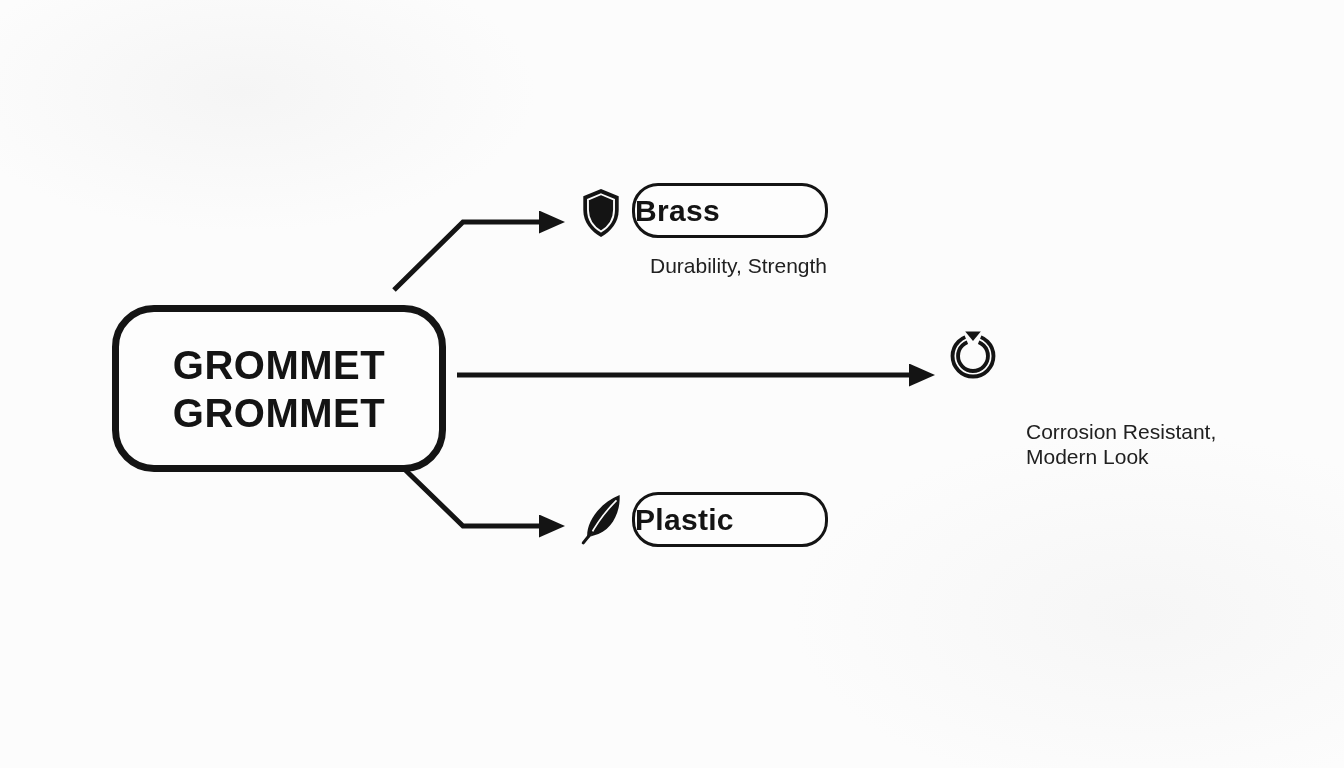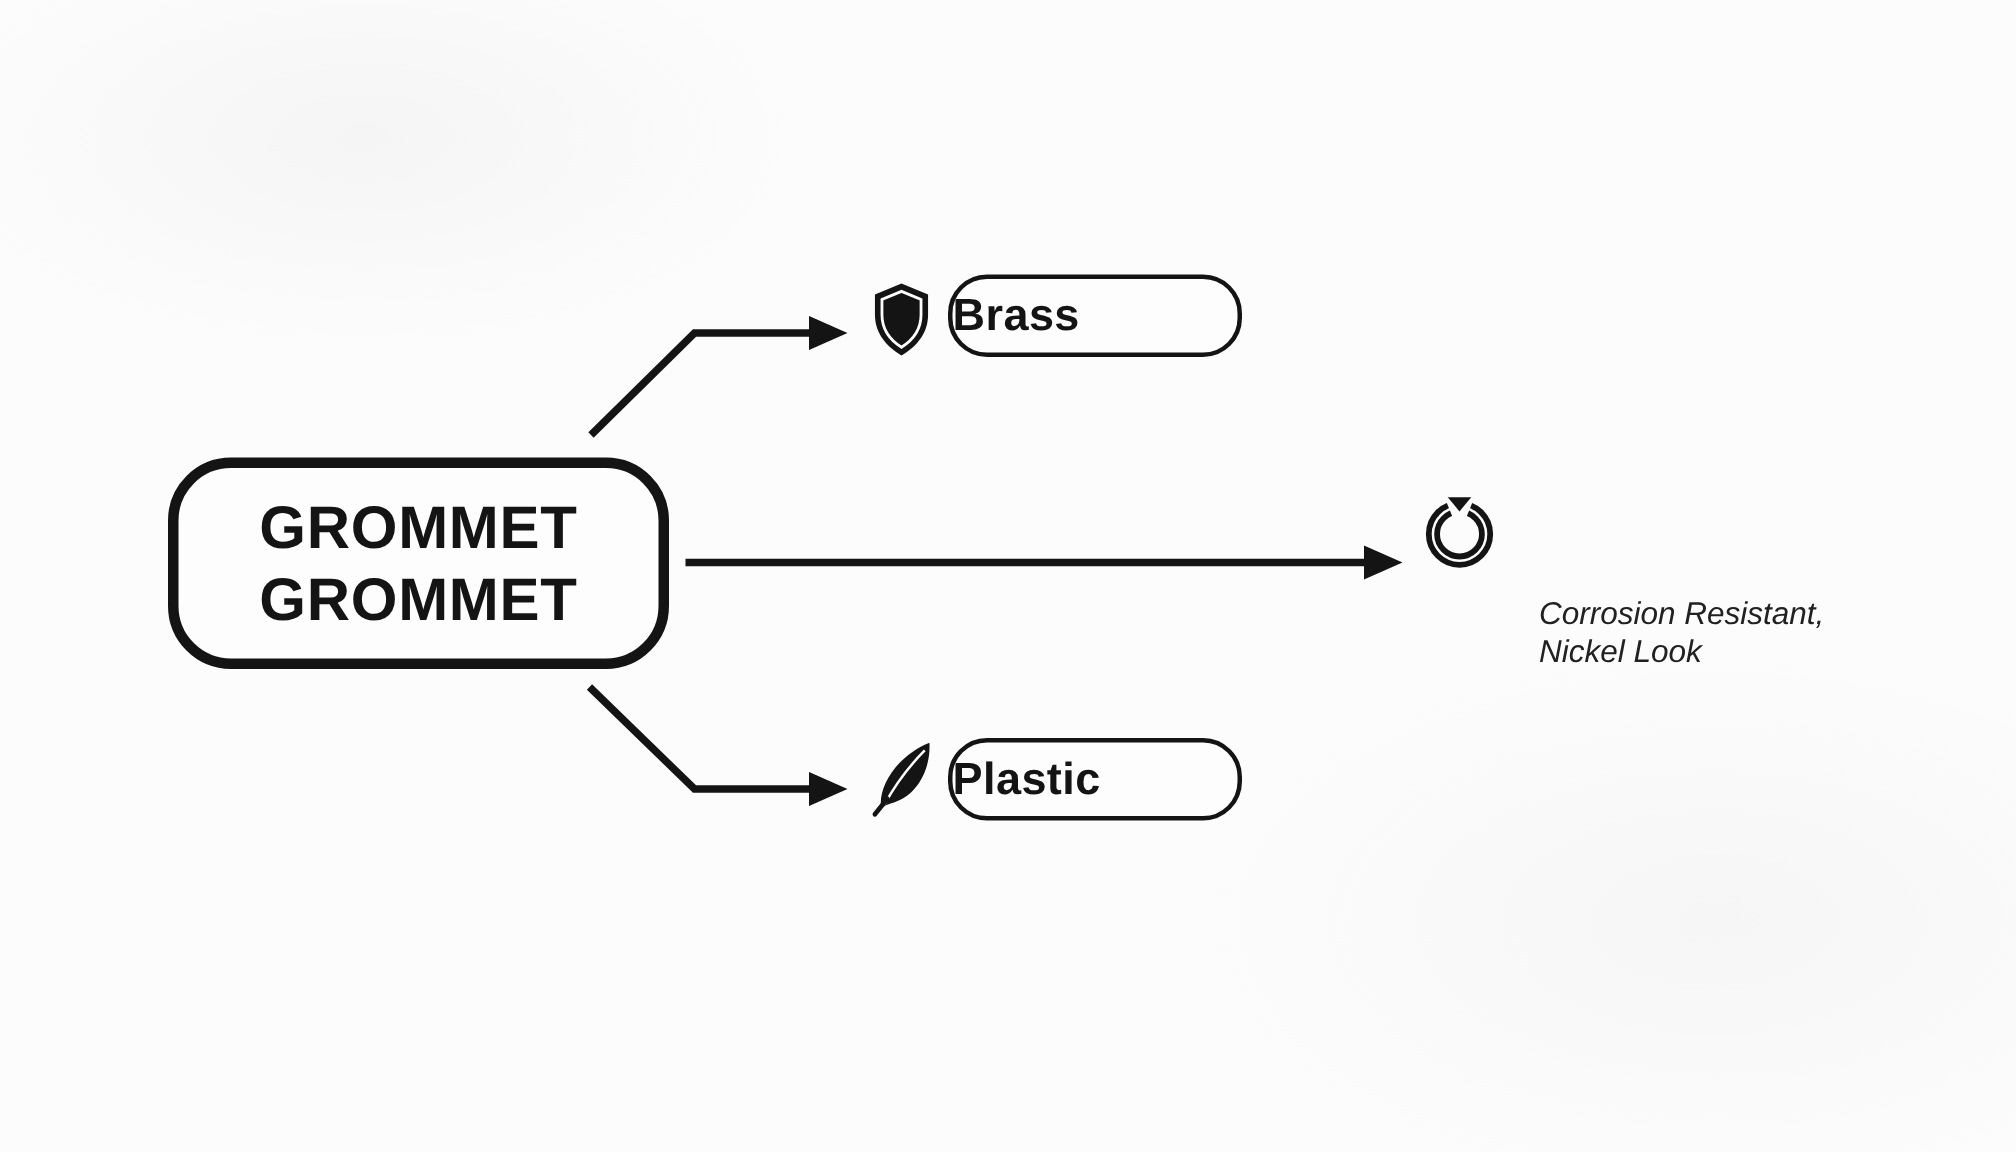--- a/index.html
+++ b/index.html
@@ -22,21 +22,21 @@
     position: absolute;
     inset: 0;
     width: 1344px;
     height: 768px;
   }
   .main-node {
     position: absolute;
     left: 112px;
     top: 305px;
     width: 334px;
-    height: 141px;
+    height: 167px;
     border: 7px solid #141414;
     border-radius: 42px;
     background: #fdfdfd;
     display: flex;
     flex-direction: column;
     align-items: center;
     justify-content: center;
   }
   .main-node .title-line {
     font-size: 40px;
@@ -71,21 +71,21 @@
     white-space: nowrap;
   }
   .node-icon {
     position: absolute;
   }
   
   #brass-box   { left: 632px; top: 183px; width: 196px; }
   #nickel-box  { left: 1007px; top: 328px; width: 197px; }
   #plastic-box { left: 632px; top: 492px; width: 196px; }
   #brass-caption   { left: 650px; top: 253px; }
-  #nickel-caption  { left: 1026px; top: 397px; font-style: italic; }
+  #nickel-caption  { left: 1026px; top: 419px; }
   #plastic-caption { left: 650px; top: 560px; }
   #brass-icon   { left: 579px; top: 188px; }
   #nickel-icon  { left: 948px; top: 330px; }
   #plastic-icon { left: 579px; top: 492px; }
 </style>
 </head>
 <body>
 
 <div class="canvas">
 
@@ -107,32 +107,35 @@
 
   <span class="node-icon" id="brass-icon">
     <svg width="44" height="50" viewBox="0 0 40 48">
       <path d="M20 1 L37 8 L37 21 C37 33 29.5 41.5 20 47 C10.5 41.5 3 33 3 21 L3 8 Z" fill="#141414"></path>
       <path d="M20 6 L32.5 11.2 L32.5 21 C32.5 30.5 26.8 37.5 20 41.8 C13.2 37.5 7.5 30.5 7.5 21 L7.5 11.2 Z" fill="none" stroke="#fcfcfc" stroke-width="1.8"></path>
     </svg>
   </span>
   <div class="option-box" id="brass-box">
     <span class="option-label">Brass</span>
   </div>
+  <div class="option-caption" id="brass-caption">
+    <div>Durability, Strength</div>
+  </div>
 
   <span class="node-icon" id="nickel-icon">
     <svg width="50" height="50" viewBox="0 0 48 48">
       <circle cx="24" cy="25" r="17" fill="none" stroke="#141414" stroke-width="9"></circle>
       <circle cx="24" cy="25" r="17" fill="none" stroke="#fcfcfc" stroke-width="1.6"></circle>
       <path d="M24 25 L13 -2 L35 -2 Z" fill="#fcfcfc"></path>
       <path d="M16.5 1.5 L31.5 1.5 L24 10.5 Z" fill="#141414"></path>
     </svg>
   </span>
   <div class="option-caption" id="nickel-caption">
     <div>Corrosion Resistant,</div>
-    <div>Nickel Look</div>
+    <div>Modern Look</div>
   </div>
 
   <span class="node-icon" id="plastic-icon">
     <svg width="48" height="54" viewBox="0 0 44 52">
       <path d="M7 45 C5 32 16 12 38 3 C39 20 30 38 13 42 C10.8 42.6 8.8 43.9 7 45 Z" fill="#141414"></path>
       <path d="M9 43 C16 30 26 17 35 8" fill="none" stroke="#fcfcfc" stroke-width="1.6"></path>
       <path d="M3 49 L11 39" fill="none" stroke="#141414" stroke-width="3" stroke-linecap="round"></path>
     </svg>
   </span>
   <div class="option-box" id="plastic-box">

